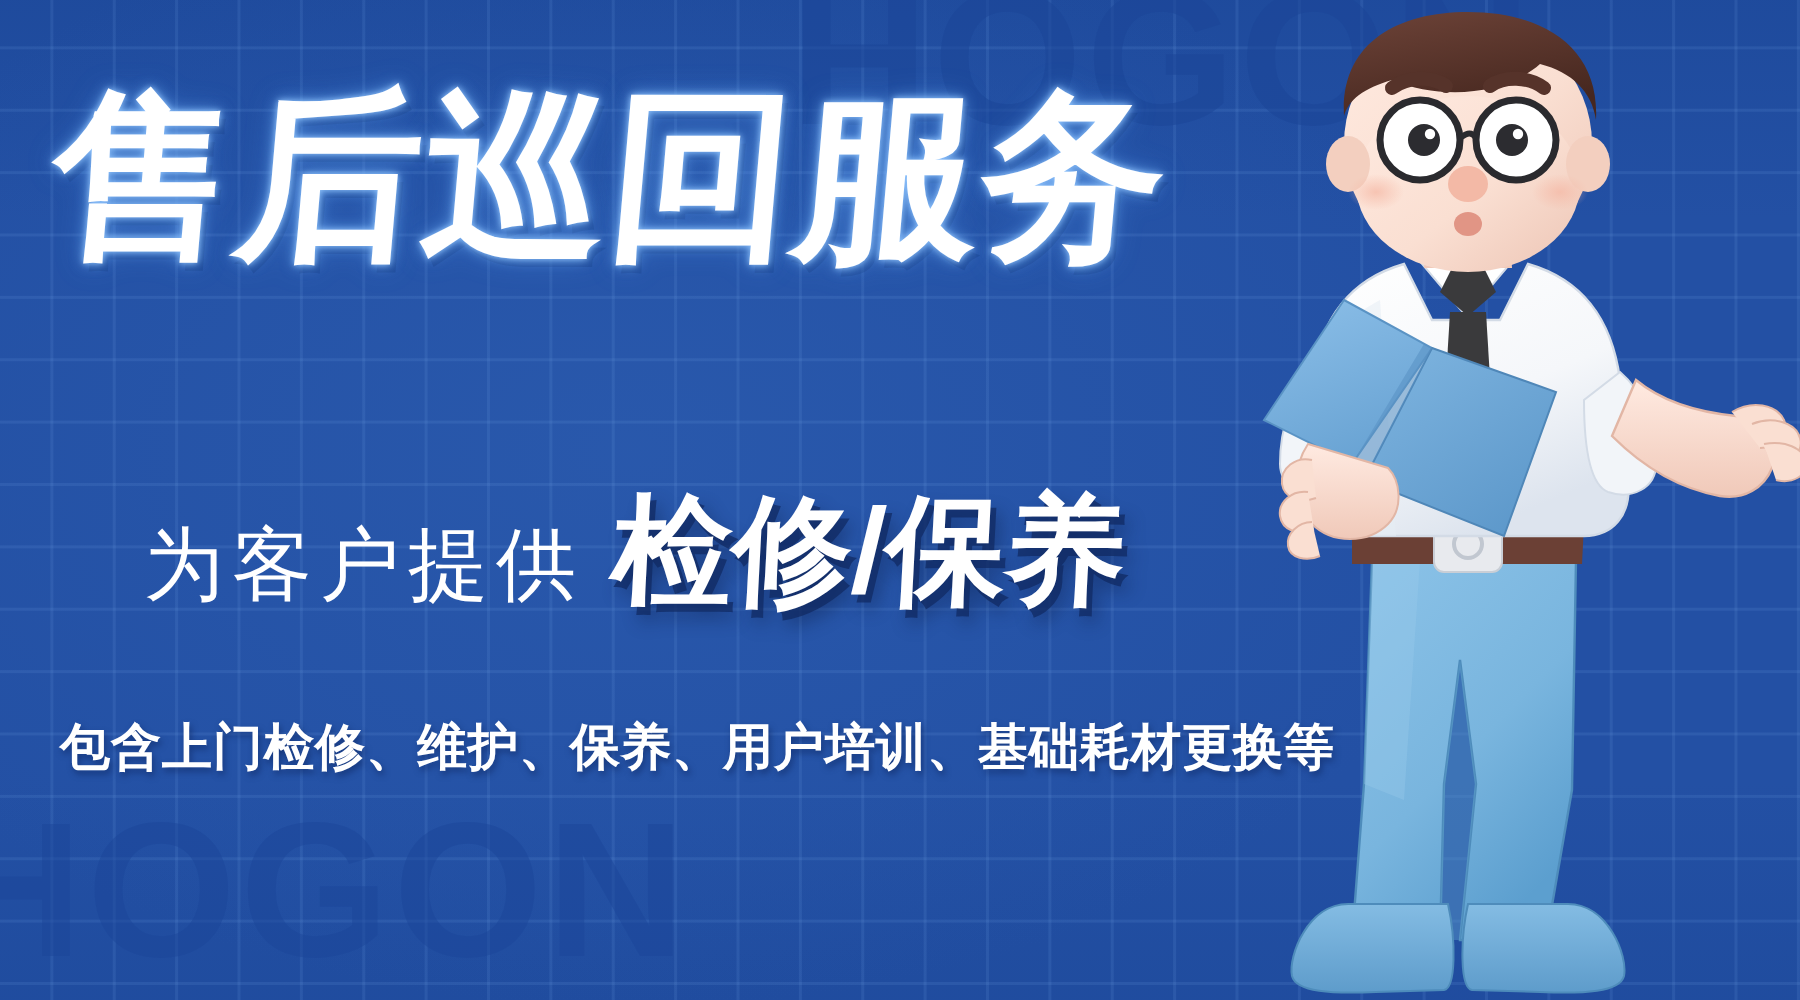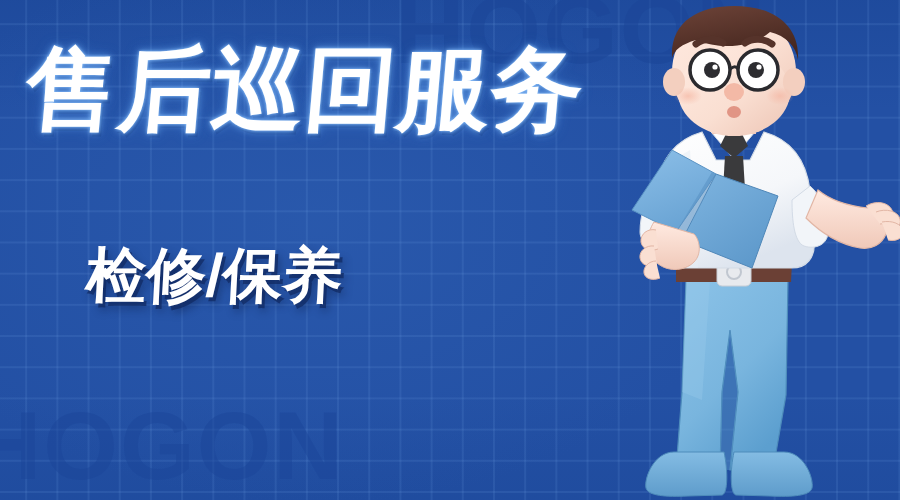--- a/index.html
+++ b/index.html
@@ -140,23 +140,25 @@
   <div class="bg-vignette"></div>
   <div class="bg-grid"></div>
 
   <div class="watermark top">HOGON</div>
 
   <div class="watermark bottom">HOGON</div>
 
   <div class="headline">售后巡回服务</div>
 
   <div class="subline">
+    <span class="subline-lead">为客户提供</span>
     <span class="subline-emph">检修/保养</span>
   </div>
 
+  <div class="tagline">包含上门检修、维护、保养、用户培训、基础耗材更换等</div>
 
   <div class="character">
     <svg width="300" height="500" viewBox="0 0 300 500" xmlns="http://www.w3.org/2000/svg">
       <defs>
         <linearGradient id="gSkin" x1="0" y1="0" x2="1" y2="1">
           <stop offset="0%" stop-color="#ffeae0"></stop>
           <stop offset="55%" stop-color="#fadfd2"></stop>
           <stop offset="100%" stop-color="#edc5b5"></stop>
         </linearGradient>
         <linearGradient id="gSkinArm" x1="0" y1="0" x2="0" y2="1">

